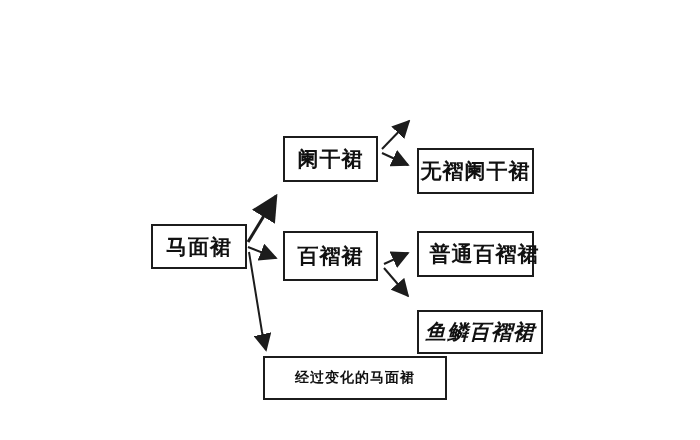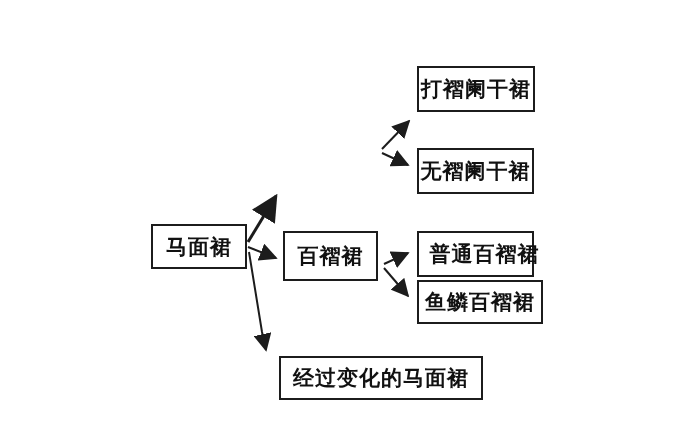--- a/index.html
+++ b/index.html
@@ -43,22 +43,22 @@
     font-weight: 600;
     letter-spacing: 1px;
     white-space: nowrap;
   }
   #n-root    { left: 151px; top: 224px; width: 96px;  height: 45px; }
   #n-langan  { left: 283px; top: 136px; width: 95px;  height: 46px; }
   #n-baizhe  { left: 283px; top: 231px; width: 95px;  height: 50px; }
   #n-dazhe   { left: 417px; top: 66px;  width: 118px; height: 46px; }
   #n-wuzhe   { left: 417px; top: 148px; width: 117px; height: 46px; }
   #n-putong  { left: 417px; top: 231px; width: 117px; height: 46px; padding-left: 18px; }
-  #n-yulin   { left: 417px; top: 280px; width: 126px; height: 44px; }
-  #n-bianhua { left: 279px; top: 356px; width: 204px; height: 44px; font-size: 21px; }
+  #n-yulin   { left: 417px; top: 310px; width: 126px; height: 44px; font-style: italic; }
+  #n-bianhua { left: 263px; top: 356px; width: 184px; height: 44px; font-size: 14px; }
 </style>
 </head>
 <body>
 
 <div class="canvas">
 
   <svg class="edges" viewBox="0 0 700 440" xmlns="http://www.w3.org/2000/svg">
     <defs>
       <marker id="arrow" viewBox="0 0 10 10" refX="9" refY="5" markerWidth="9" markerHeight="9" orient="auto-start-reverse">
         <path d="M0,0 L10,5 L0,10 z" fill="#1c1c1c"></path>
@@ -69,25 +69,25 @@
     <polyline points="249,252 262,332 266,350" marker-end="url(#arrow)"></polyline>
     <line x1="382" y1="149" x2="409" y2="121" marker-end="url(#arrow)"></line>
     <line x1="382" y1="153" x2="408" y2="165" marker-end="url(#arrow)"></line>
     <line x1="384" y1="264" x2="408" y2="253" marker-end="url(#arrow)"></line>
     <line x1="384" y1="268" x2="408" y2="296" marker-end="url(#arrow)"></line>
   </svg>
 
   <div class="node" id="n-root">
     <span>马面裙</span>
   </div>
+  <div class="node" id="n-langan">
+    <span>阑干裙</span>
+  </div>
   <div class="node" id="n-baizhe">
     <span>百褶裙</span>
-  </div>
-  <div class="node" id="n-dazhe">
-    <span>打褶阑干裙</span>
   </div>
   <div class="node" id="n-wuzhe">
     <span>无褶阑干裙</span>
   </div>
   <div class="node" id="n-putong">
     <span>普通百褶裙</span>
   </div>
   <div class="node" id="n-yulin">
     <span>鱼鳞百褶裙</span>
   </div>

